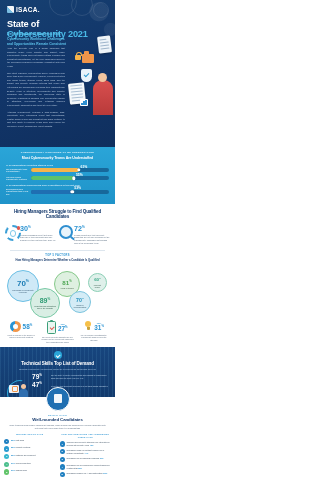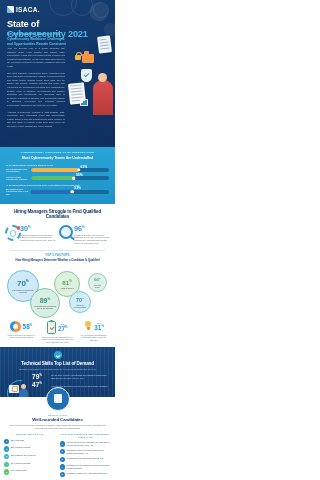--- a/index.html
+++ b/index.html
@@ -383,21 +383,21 @@
       <div>
         <div class="pct"><span>30</span><sup>%</sup></div>
         <div class="desc">of hiring managers report that fewer than half of their applicants are well qualified for the positions they apply for</div>
       </div>
     </div>
     <div class="cell">
       <div class="ico">
         <div class="mag"></div>
       </div>
       <div>
-        <div class="pct"><span>96</span><sup>%</sup></div>
+        <div class="pct"><span>72</span><sup>%</sup></div>
         <div class="desc">of respondents say that university graduates are not well prepared for the cybersecurity challenges enterprises face in the workplace today</div>
       </div>
     </div>
   </div>
 
   <div class="divider"></div>
   <div class="tagline">TOP 5 FACTORS</div>
   <div class="sec-sub" style="color:#14386b;font-weight:bold;font-size:2.7px;">How Hiring Managers Determine Whether a Candidate Is Qualified</div>
 
   <div class="bubbles">

